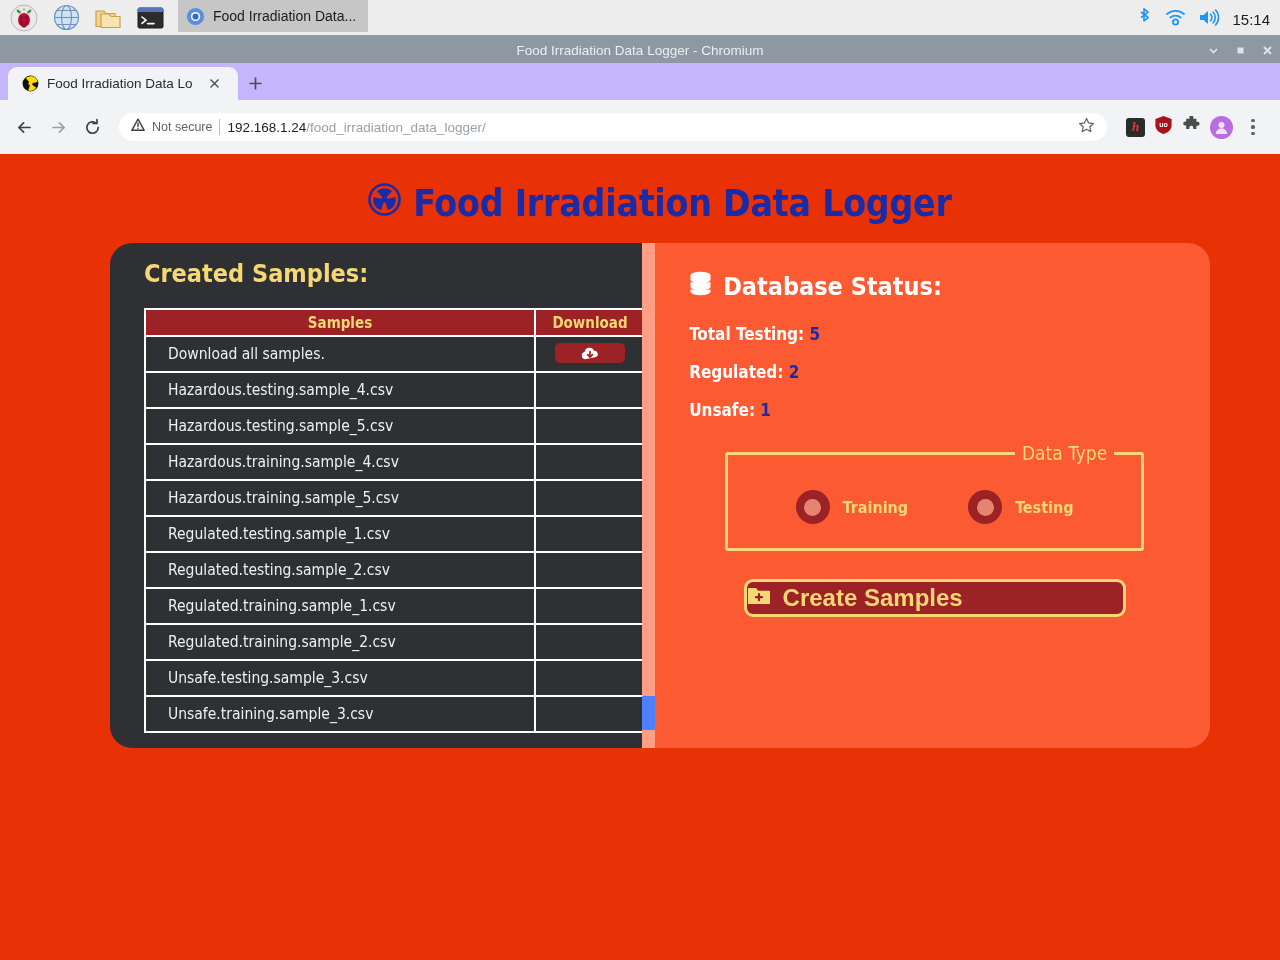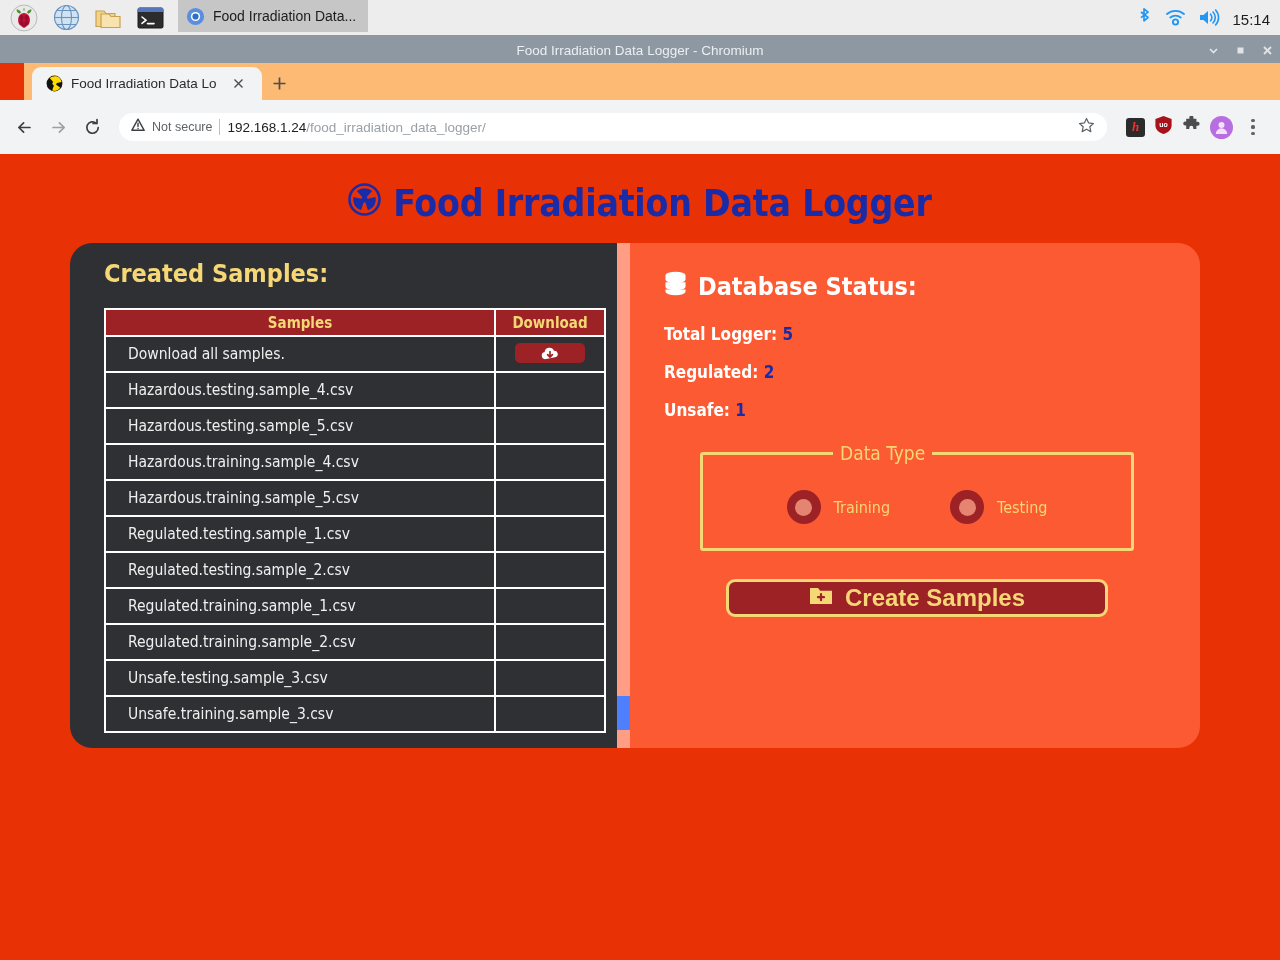--- a/index.html
+++ b/index.html
@@ -40,22 +40,22 @@
   .titlebar {
     height: 25px; background: #8d98a3;
     display: flex; align-items: center; justify-content: center;
     position: relative;
   }
   .titlebar .ttl { font-size: 13.5px; color: #eceff1; }
   .wctrls { position: absolute; right: 6px; top: 0; height: 25px; display: flex; align-items: center; gap: 13px; }
   .wctrls span { width: 14px; height: 14px; display: flex; align-items: center; justify-content: center; }
 
   .tabstrip {
-    height: 37px; background: #fdba74;
-    display: flex; align-items: flex-end; padding-left: 8px; margin-left: 24px;
+    height: 37px; background: #c4b5fd;
+    display: flex; align-items: flex-end; padding-left: 8px;
   }
   .tab {
     height: 33px; background: #f1f3f4;
     border-radius: 9px 9px 0 0;
     display: flex; align-items: center; gap: 8px;
     padding: 0 8px 0 14px; min-width: 230px;
   }
   .tab .favicon { width: 17px; height: 17px; flex: 0 0 17px; }
   .tab .tlabel {
     font-size: 13.5px; color: #2b2b2b;
@@ -87,21 +87,21 @@
     display: flex; align-items: center; justify-content: center;
   }
   .avatar {
     width: 23px; height: 23px; border-radius: 50%; background: #b86ee0;
     display: flex; align-items: center; justify-content: center;
   }
   .kebab { width: 22px; height: 26px; display: flex; flex-direction: column; align-items: center; justify-content: center; gap: 3px; }
   .kebab i { width: 3.2px; height: 3.2px; border-radius: 50%; background: #5f6368; display: block; }
 
   
-  .viewport { height: 776px; background: #e83205; overflow: hidden; position: relative; }
+  .viewport { height: 776px; background: #e83205; overflow: hidden; position: relative; margin-left: 40px; }
 
   .page-title {
     text-align: center; padding: 28px 0 18px;
     font-family: "DejaVu Sans Condensed", "Liberation Sans Narrow", "Liberation Sans", sans-serif;
     font-weight: bold; font-size: 37px; color: #1a2ba8;
     letter-spacing: -0.2px;
     display: flex; align-items: center; justify-content: center; gap: 12px;
   }
   .page-title .rad { flex: 0 0 auto; }
 
@@ -159,43 +159,43 @@
     display: flex; align-items: center; gap: 11px; margin-bottom: 22px;
   }
   .stat {
     font-family: "DejaVu Sans Condensed", "Liberation Sans Narrow", "Liberation Sans", sans-serif;
     font-size: 17px; font-weight: bold; color: #ffffff; margin-bottom: 18px;
   }
   .stat b { color: #1a2ba8; font-weight: bold; }
 
   fieldset.datatype {
     border: 3px solid #f5d776; border-radius: 3px;
-    margin: 22px 36px 0 36px; padding: 26px 0 24px;
+    margin: 22px 36px 0 36px; padding: 26px 0 24px; text-align: center;
   }
   fieldset.datatype legend {
     font-family: "DejaVu Sans Condensed", "Liberation Sans Narrow", "Liberation Sans", sans-serif;
     font-size: 19px; color: #f5d776; padding: 0 7px; margin-left: 130px;
   }
   .radios { display: flex; justify-content: center; gap: 60px; align-items: center; }
-  .radio-wrap { display: flex; align-items: center; gap: 13px; }
+  .radio-wrap { display: flex; align-items: center; gap: 13px; font-weight: bold; }
   .radio {
     width: 34px; height: 34px; border-radius: 50%;
     background: #9d2226; display: flex; align-items: center; justify-content: center;
   }
   .radio i { width: 17px; height: 17px; border-radius: 50%; background: #e58571; display: block; }
   .radio-label {
     font-family: "DejaVu Sans Condensed", "Liberation Sans Narrow", "Liberation Sans", sans-serif;
     font-size: 16px; color: #f5d776;
   }
 
   .create-wrap { display: flex; justify-content: center; margin-top: 28px; }
   .create-btn {
     background: #9d2226; border: 3px solid #f5d776; border-radius: 9px;
     height: 38px; width: 382px;
-    display: flex; align-items: center; justify-content: center; gap: 12px;
+    display: flex; align-items: center; gap: 12px;
     color: #f5d776; font-size: 24px; font-weight: bold;
     font-family: "Liberation Sans", sans-serif;
     cursor: pointer;
   }
 </style>
 </head>
 <body>
 
 <div class="taskbar">
   <div class="tb-launchers">
@@ -485,21 +485,21 @@
             <path d="M1.5 11.3 v4.6 a10 3.4 0 0 0 20 0 v-4.6" fill="#ffffff"></path>
             <path d="M1.5 18.4 v2.4 a10 3.4 0 0 0 20 0 v-2.4" fill="#ffffff"></path>
             <ellipse cx="11.5" cy="8.8" rx="10" ry="3.4" fill="#fc5a32" opacity="0"></ellipse>
           </svg>
         </span>
         <span>Database Status:</span>
       </h2>
 
       <div>
 
-      <div class="stat"><span>Total Logger:</span> <b>5</b></div>
+      <div class="stat"><span>Total Testing:</span> <b>5</b></div>
           <div class="stat"><span>Regulated:</span> <b>2</b></div>
           <div class="stat"><span>Unsafe:</span> <b>1</b></div>
         </div>
 
       <fieldset class="datatype">
         <legend>Data Type</legend>
         <div class="radios">
 
         <label class="radio-wrap">
               <span class="radio">

